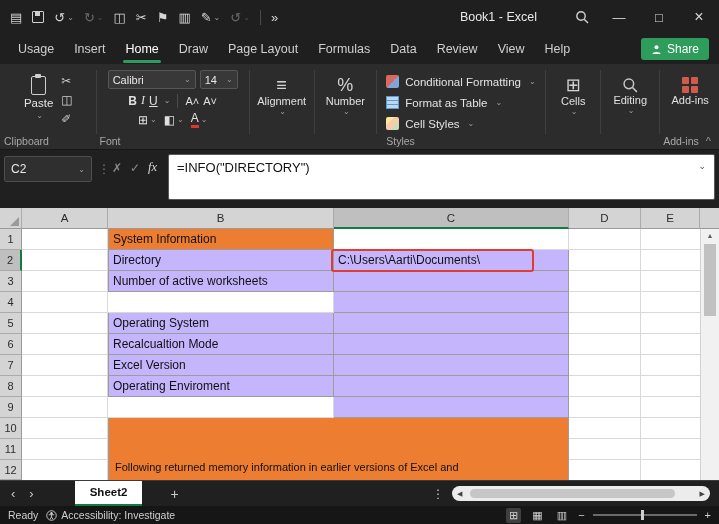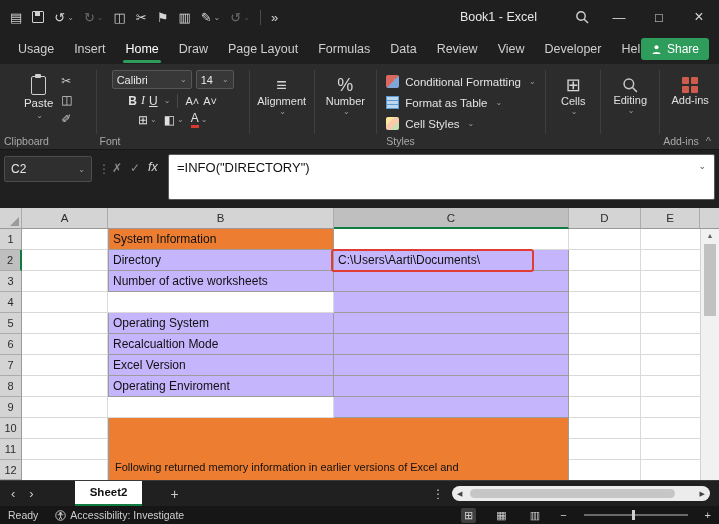--- a/index.html
+++ b/index.html
@@ -54,21 +54,21 @@
   .addinsicon{width:16px;height:16px;display:grid;grid-template-columns:7px 7px;grid-template-rows:7px 7px;gap:2px;margin-top:2px}
   .addinsicon i{background:#CE5B4B;border-radius:1px}
   .ribbon-collapse{position:absolute;right:8px;bottom:2px;color:#9a9a9a;font-size:11px}
 
   
   .fbar{position:absolute;top:150px;left:0;right:0;height:58px;background:#202020}
   .namebox{position:absolute;left:4px;top:6px;width:88px;height:26px;background:#2f2f2f;border:1px solid #4d4d4d;border-radius:2px;display:flex;align-items:center;justify-content:space-between;padding:0 6px;color:#e8e8e8;font-size:12px}
   .fb-dots{position:absolute;left:98px;top:12px;color:#7d7d7d;font-size:12px}
   .fb-x{position:absolute;left:112px;top:11px;color:#8a8a8a;font-size:12px}
   .fb-ck{position:absolute;left:130px;top:11px;color:#8a8a8a;font-size:12px}
-  .fb-fx{position:absolute;left:148px;top:10px;color:#d8d8d8;font-size:12.5px;font-style:italic;font-family:Liberation Sans, sans-serif}
+  .fb-fx{position:absolute;left:148px;top:10px;color:#d8d8d8;font-size:12.5px;font-style:italic;font-family:Liberation Serif, serif}
   .finput{position:absolute;left:168px;right:4px;top:4px;height:46px;background:#fff;border:1px solid #5a5a5a;border-radius:2px;font-size:13px;color:#111;padding:5px 8px}
   .finput .fchev{position:absolute;right:8px;top:6px;color:#555;font-size:9px}
 
   
   .sheet{position:absolute;top:208px;left:0;width:719px;height:272px;background:#fff;overflow:hidden}
   .corner{position:absolute;left:0;top:0;width:22px;height:21px;background:#D4D4D4;border-right:1px solid #ABABAB;border-bottom:1px solid #999}
   .corner::after{content:"";position:absolute;right:2px;bottom:2px;border-left:9px solid transparent;border-bottom:9px solid #9a9a9a}
   .chead{position:absolute;top:0;height:21px;background:#D4D4D4;border-right:1px solid #ABABAB;border-bottom:1px solid #999;display:flex;align-items:center;justify-content:center;font-size:11.5px;color:#2b2b2b}
   .chead.sel{background:#BFBFBF;border-bottom:2px solid #107C41}
   .rhead{position:absolute;left:0;width:22px;height:21px;background:#D4D4D4;border-right:1px solid #999;border-bottom:1px solid #ABABAB;display:flex;align-items:center;justify-content:center;font-size:11px;color:#2b2b2b}
@@ -92,21 +92,21 @@
   .tabsbar{position:absolute;top:480px;left:0;right:0;height:26px;background:#202020;border-top:1px solid #3a3a3a;display:flex;align-items:center;color:#c9c9c9}
   .tnav{font-size:13px;color:#c9c9c9;padding:0 7px}
   .stab{height:26px;margin-left:34px;background:#fff;color:#111;font-weight:bold;font-size:11.5px;display:flex;align-items:center;padding:0 15px;border-bottom:3px solid #107C41}
   .addsheet{font-size:14px;margin-left:28px;color:#c9c9c9}
   .tabs-dots{position:absolute;left:432px;font-size:12px;color:#c9c9c9}
   .hsb{position:absolute;left:452px;top:5px;width:258px;height:15px;background:#ECECEC;border-radius:8px;display:flex;align-items:center;justify-content:space-between;padding:0 5px}
   .hsb .arr{font-size:7px;color:#444}
   .hsb .thumb{position:absolute;left:18px;width:205px;top:3px;height:9px;background:#C6C6C6;border-radius:5px}
 
   
-  .sbar{position:absolute;top:506px;left:0;right:0;height:18px;background:#161616;display:flex;align-items:center;font-size:10.5px;color:#cfcfcf;padding:0 8px;gap:17px}
+  .sbar{position:absolute;top:506px;left:0;right:0;height:18px;background:#161616;display:flex;align-items:center;font-size:10.5px;color:#cfcfcf;padding:0 8px;gap:8px}
   .acc-chip{display:flex;align-items:flex-end;gap:4px}
   .s-spacer{flex:1}
   .viewic{font-size:11px;color:#cfcfcf;padding:0 3px;line-height:15px}
   .viewic.on{background:#3f3f3f;border-radius:2px}
   .zoomtrack{width:104px;height:2px;background:#6a6a6a;position:relative}
   .zoomknob{position:absolute;left:48px;top:-4px;width:3px;height:10px;background:#cfcfcf}
   .zbtn{font-size:11px;color:#cfcfcf}
 </style>
 </head>
 <body>
@@ -158,21 +158,20 @@
   <div class="menubar">
     <span class="mtab">Usage</span>
     <span class="mtab">Insert</span>
     <span class="mtab active">Home</span>
     <span class="mtab">Draw</span>
     <span class="mtab">Page Layout</span>
     <span class="mtab">Formulas</span>
     <span class="mtab">Data</span>
     <span class="mtab">Review</span>
     <span class="mtab">View</span>
-    <span class="mtab">Developer</span>
     <span class="mtab">Help</span>
     <span class="share-btn">
       <svg width="11" height="11" viewBox="0 0 12 12">
           <circle cx="6" cy="3.5" r="2.2" fill="#fff"></circle>
           <path d="M1.5 11 C1.5 8 10.5 8 10.5 11 Z" fill="#fff"></path>
         </svg>
       <span>Share</span>
     </span>
   </div>
 
@@ -192,21 +191,21 @@
         </div>
       </div>
       <div class="glabel">Clipboard</div>
     </div>
 
     <div class="gdiv"></div>
 
     <div class="rgroup" style="width:152px">
       <div class="fontrows">
         <div class="frow">
-          <span class="combo" style="width:80px">
+          <span class="combo" style="width:88px">
               <span>Calibri</span>
               <span class="chev">⌄</span>
             </span>
           <span class="combo" style="width:38px">
               <span>14</span>
               <span class="chev">⌄</span>
             </span>
         </div>
         <div class="frow">
           <span class="fbtn bold">B</span>

